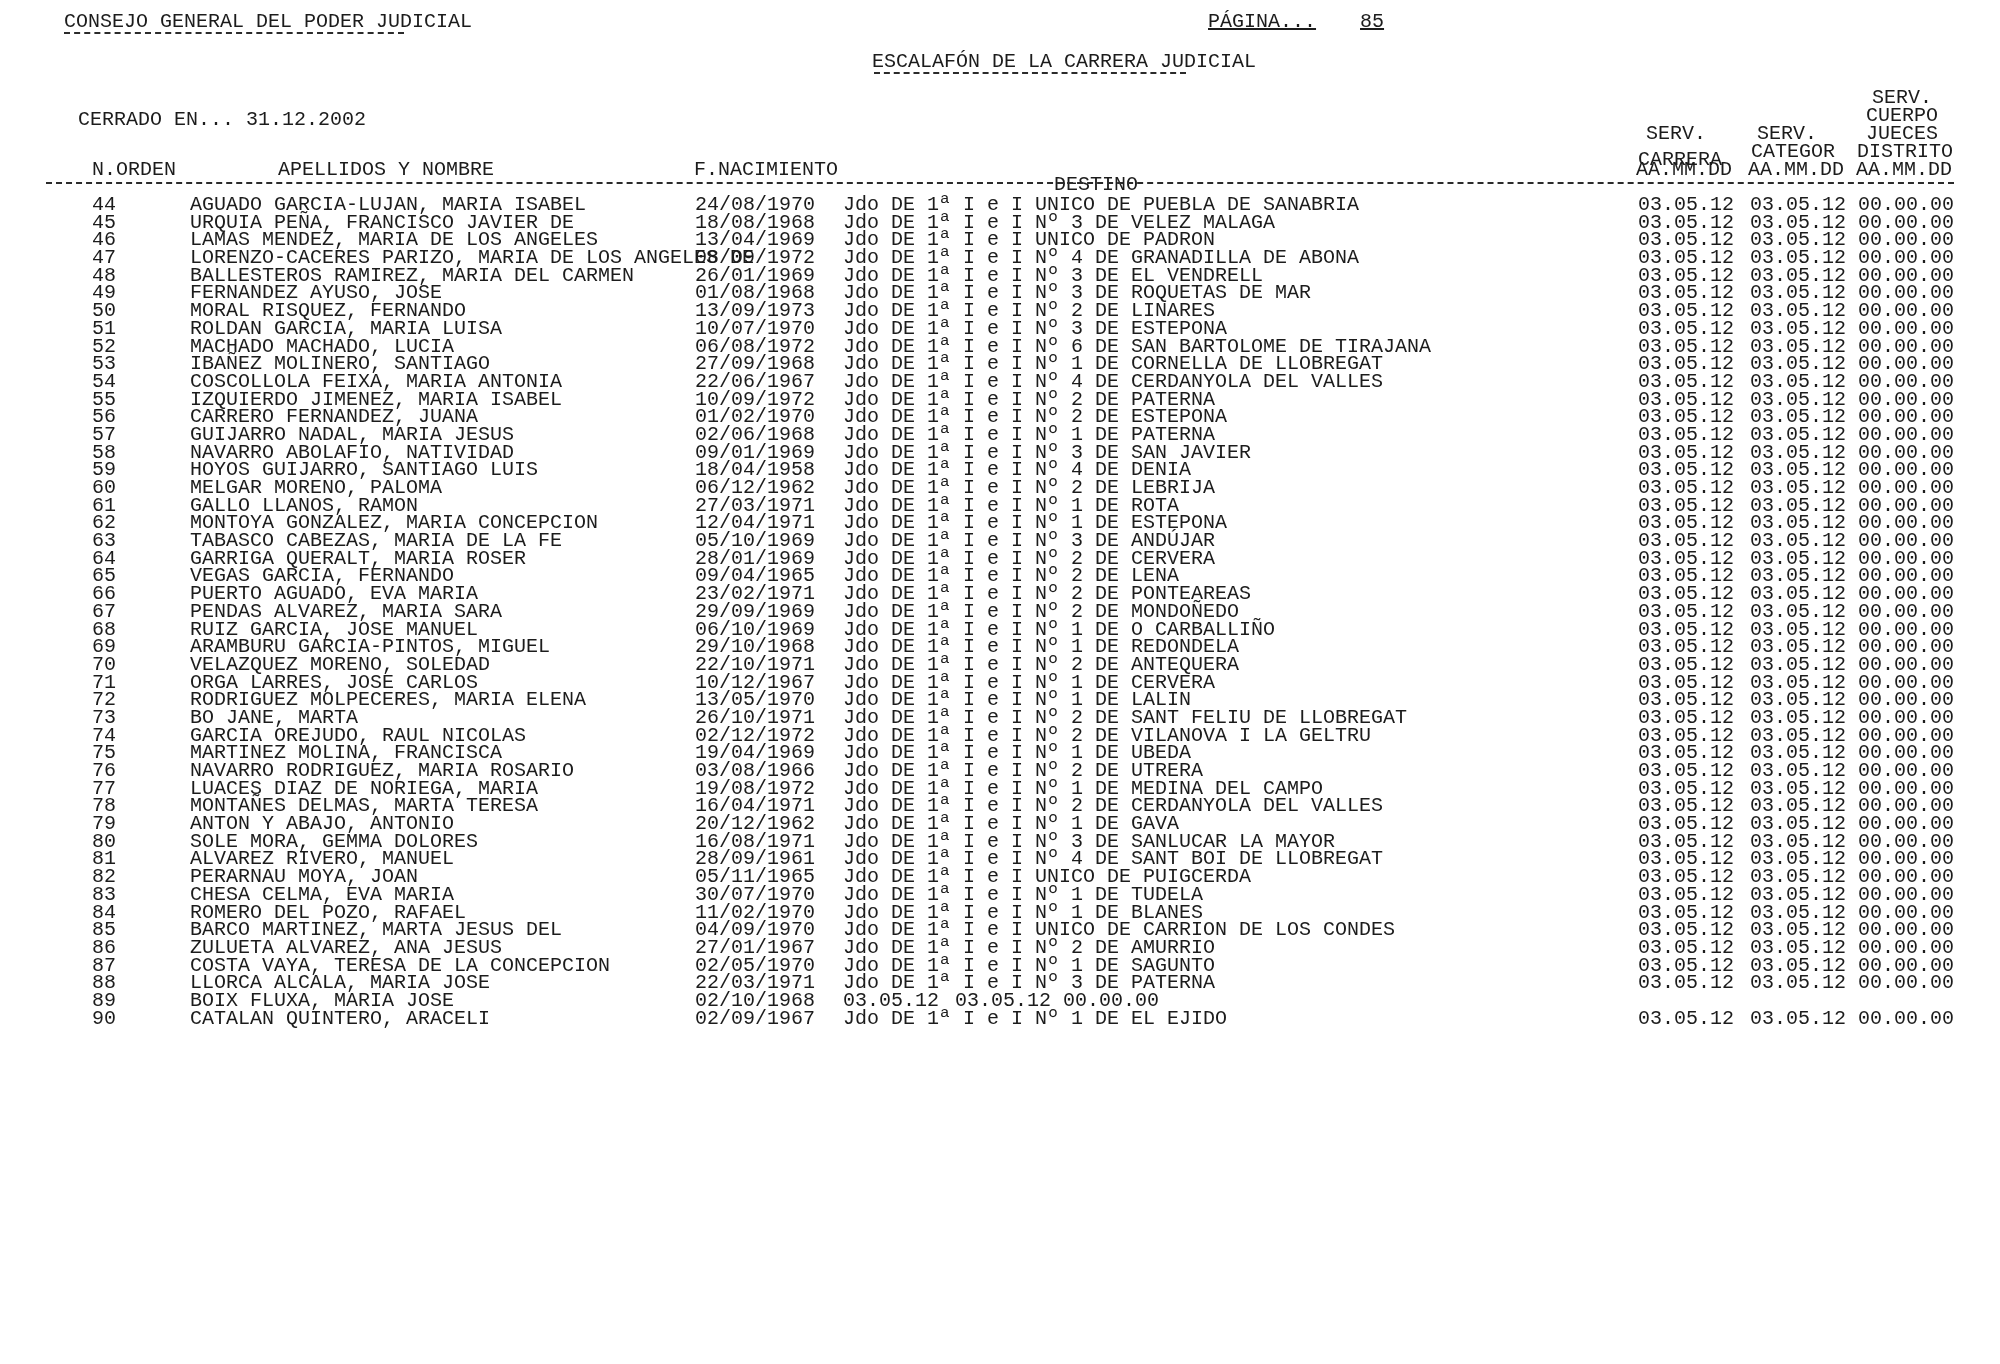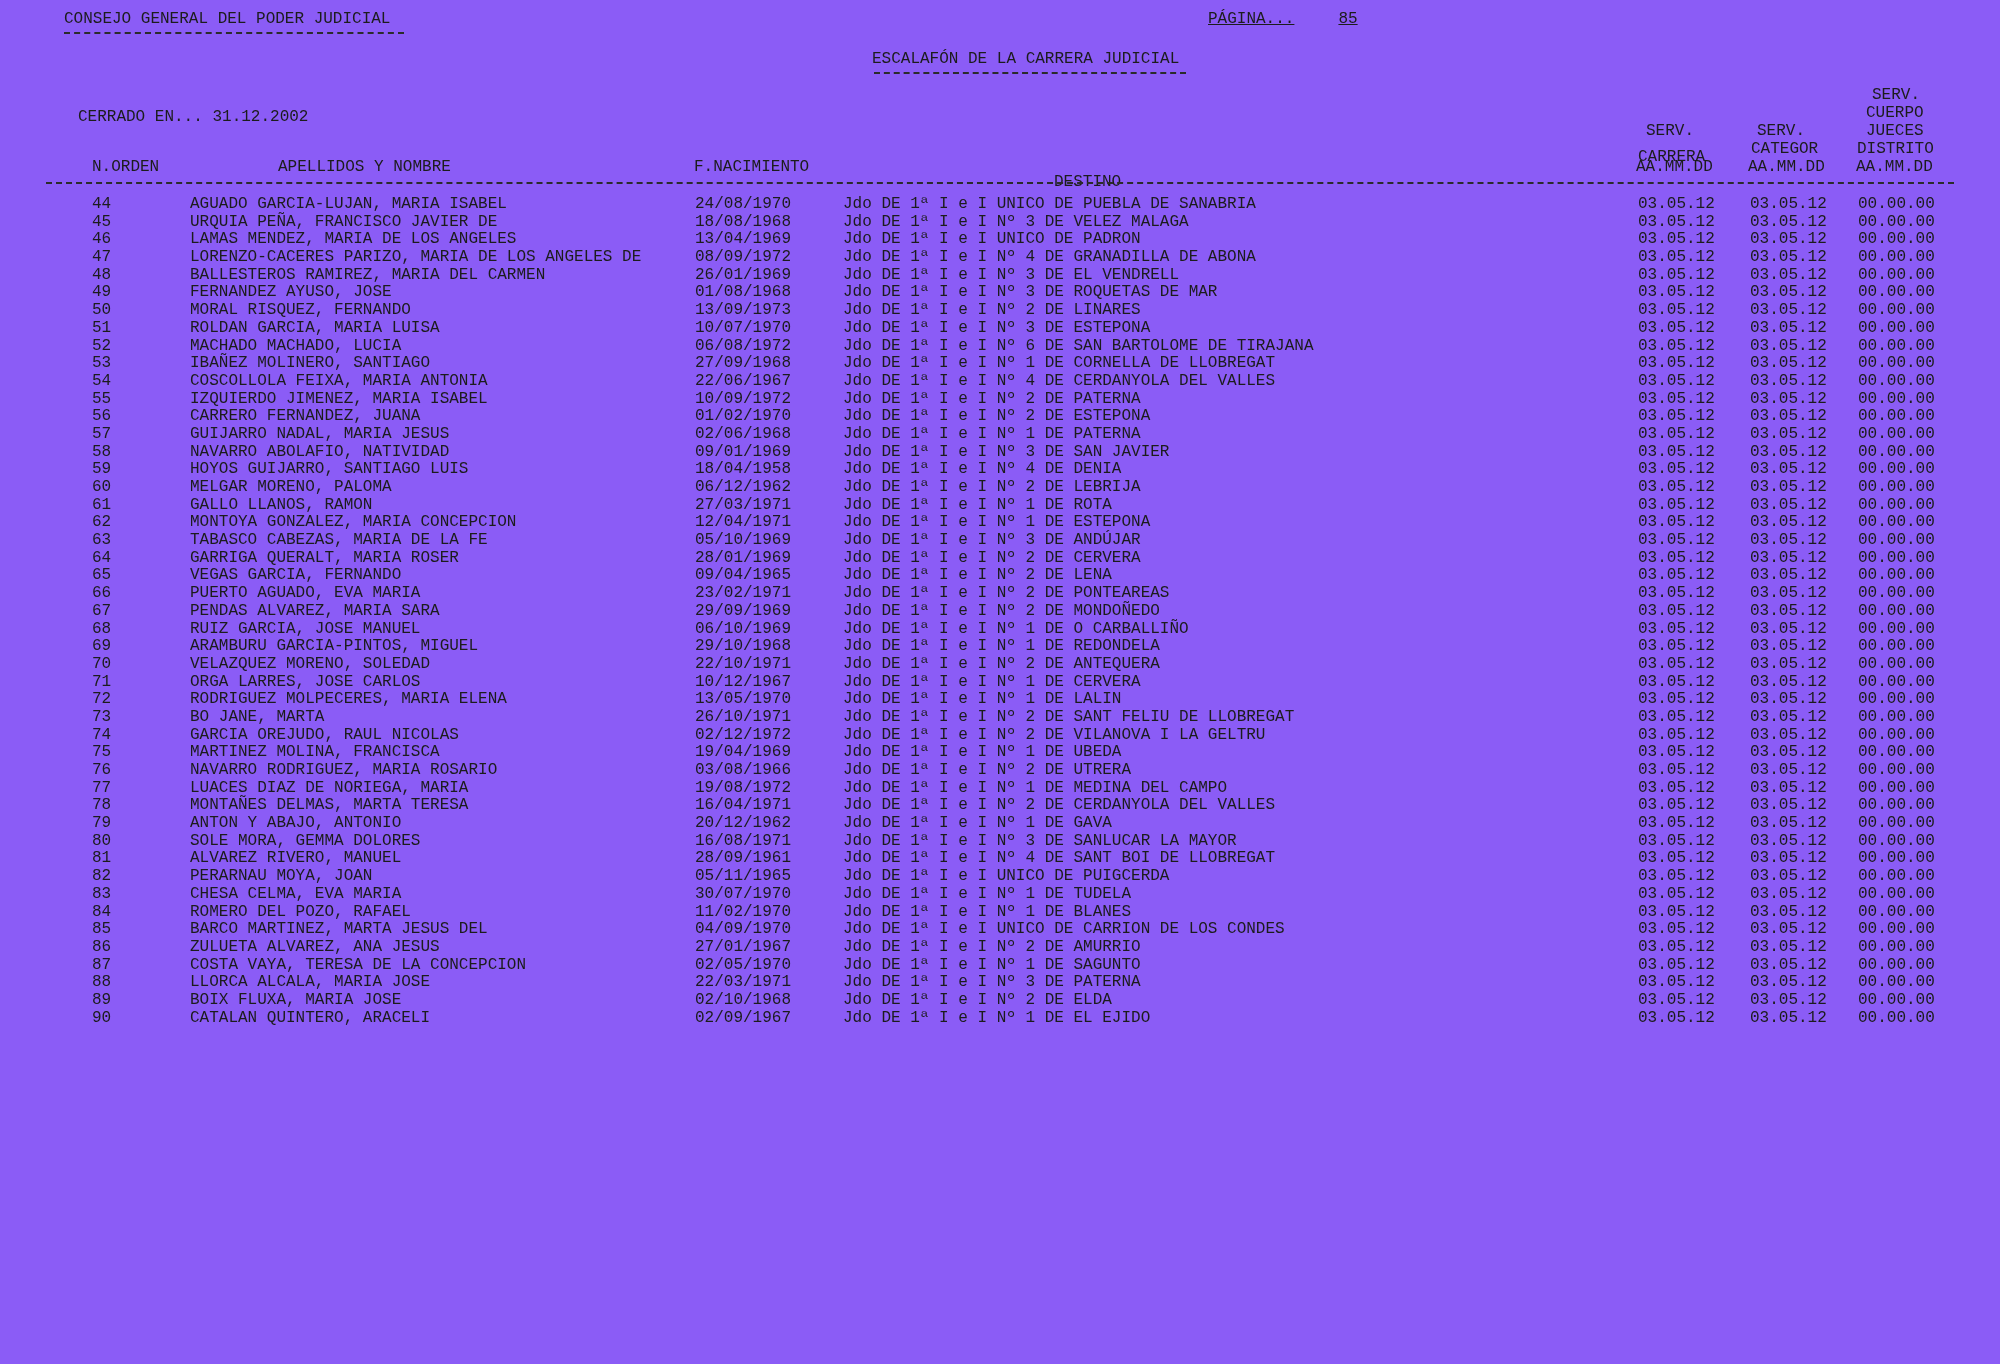--- a/index.html
+++ b/index.html
@@ -4,24 +4,24 @@
 <style>
   html, body {
     margin: 0;
     padding: 0;
     background: #e8e8e8;
   }
   .page {
     position: relative;
     width: 2000px;
     height: 1364px;
-    background: #8b5cf6;
+    background: #ffffff;
     color: #1c1c1c;
     font-family: "Liberation Mono", "DejaVu Sans Mono", monospace;
-    font-size: 16px;
+    font-size: 20px;
     overflow: hidden;
   }
   .abs { position: absolute; white-space: nowrap; }
   .dashline {
     position: absolute;
     height: 0;
     border-top: 2px dashed #2b2b2b;
   }
   
   .table-body {
@@ -487,21 +487,20 @@
         <span class="c c-birth">22/03/1971</span>
         <span class="c c-dest">Jdo DE 1ª I e I Nº 3 DE PATERNA</span>
         <span class="c c-s1">03.05.12</span>
         <span class="c c-s2">03.05.12</span>
         <span class="c c-s3">00.00.00</span>
       </div>
       <div class="row">
         <span class="c c-n">89</span>
         <span class="c c-name">BOIX FLUXA, MARIA JOSE</span>
         <span class="c c-birth">02/10/1968</span>
-        <span class="c c-dest">Jdo DE 1ª I e I Nº 2 DE ELDA</span>
         <span class="c c-s1">03.05.12</span>
         <span class="c c-s2">03.05.12</span>
         <span class="c c-s3">00.00.00</span>
       </div>
       <div class="row">
         <span class="c c-n">90</span>
         <span class="c c-name">CATALAN QUINTERO, ARACELI</span>
         <span class="c c-birth">02/09/1967</span>
         <span class="c c-dest">Jdo DE 1ª I e I Nº 1 DE EL EJIDO</span>
         <span class="c c-s1">03.05.12</span>

